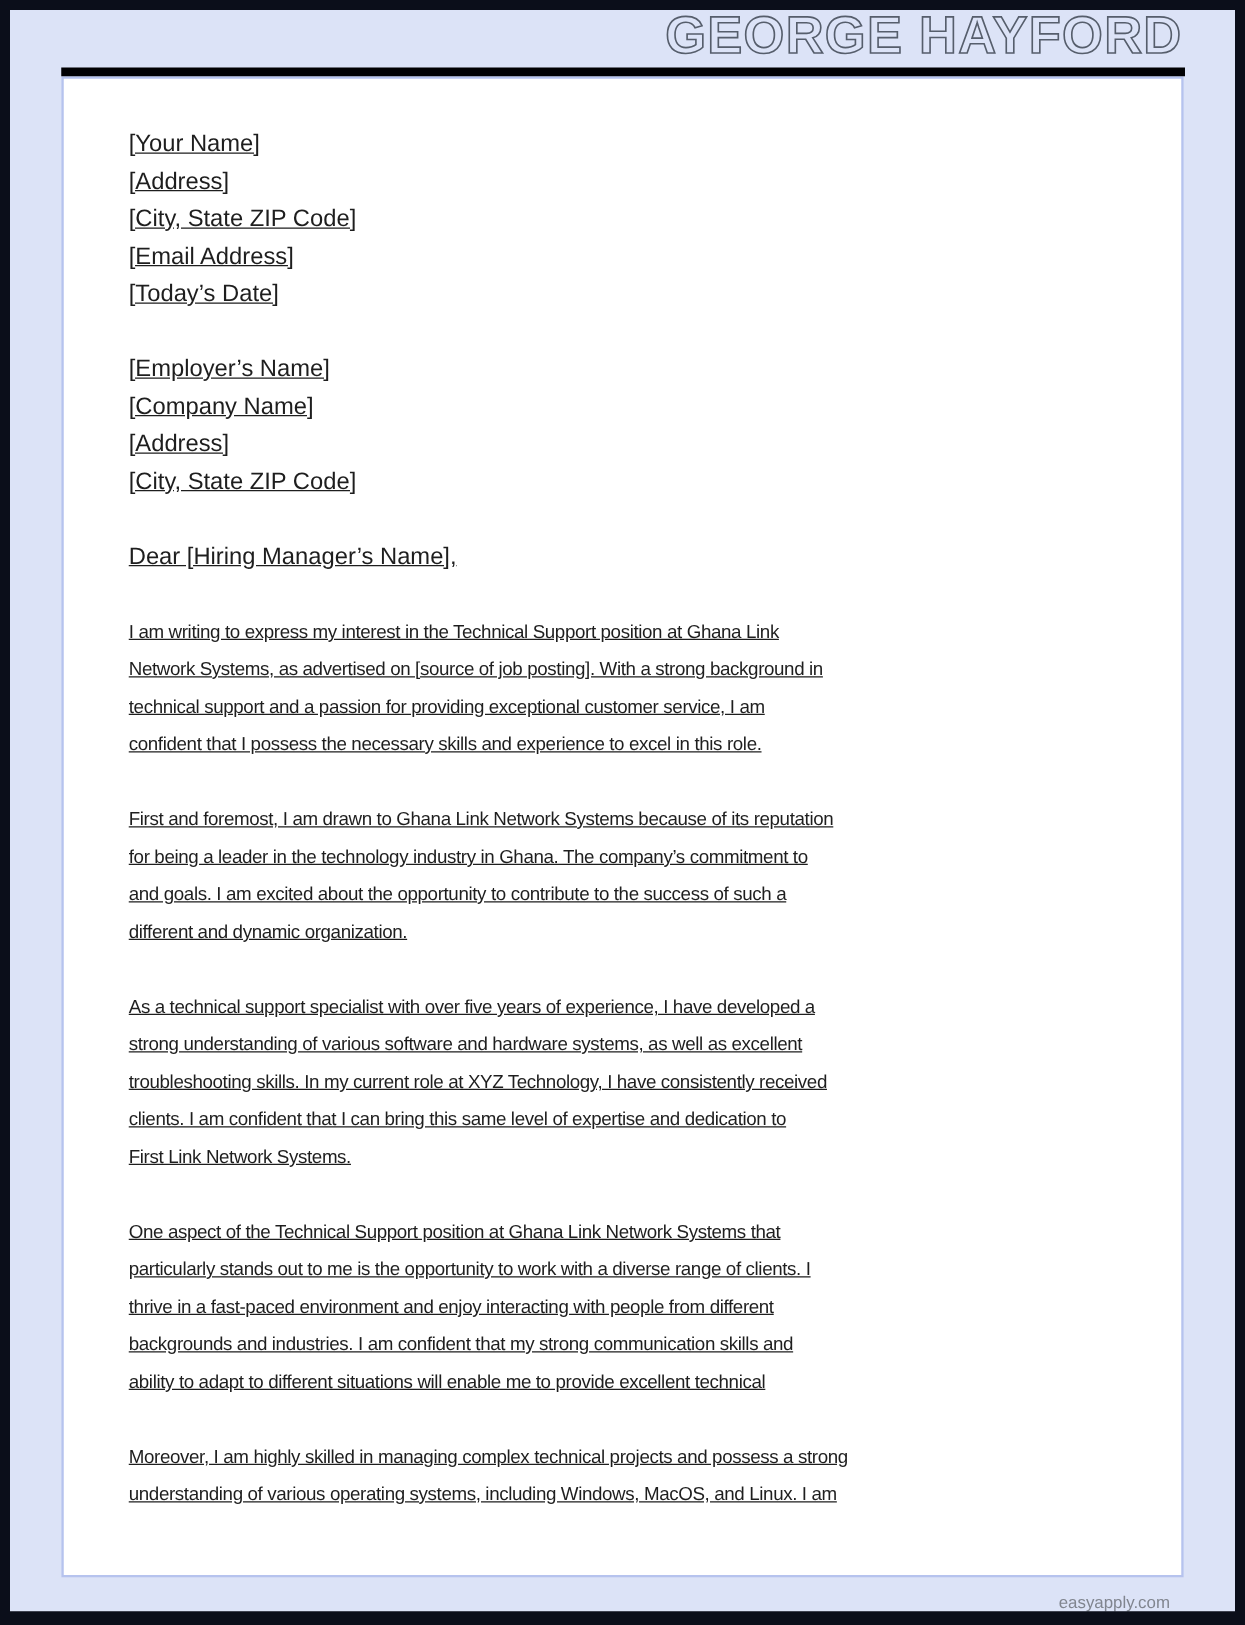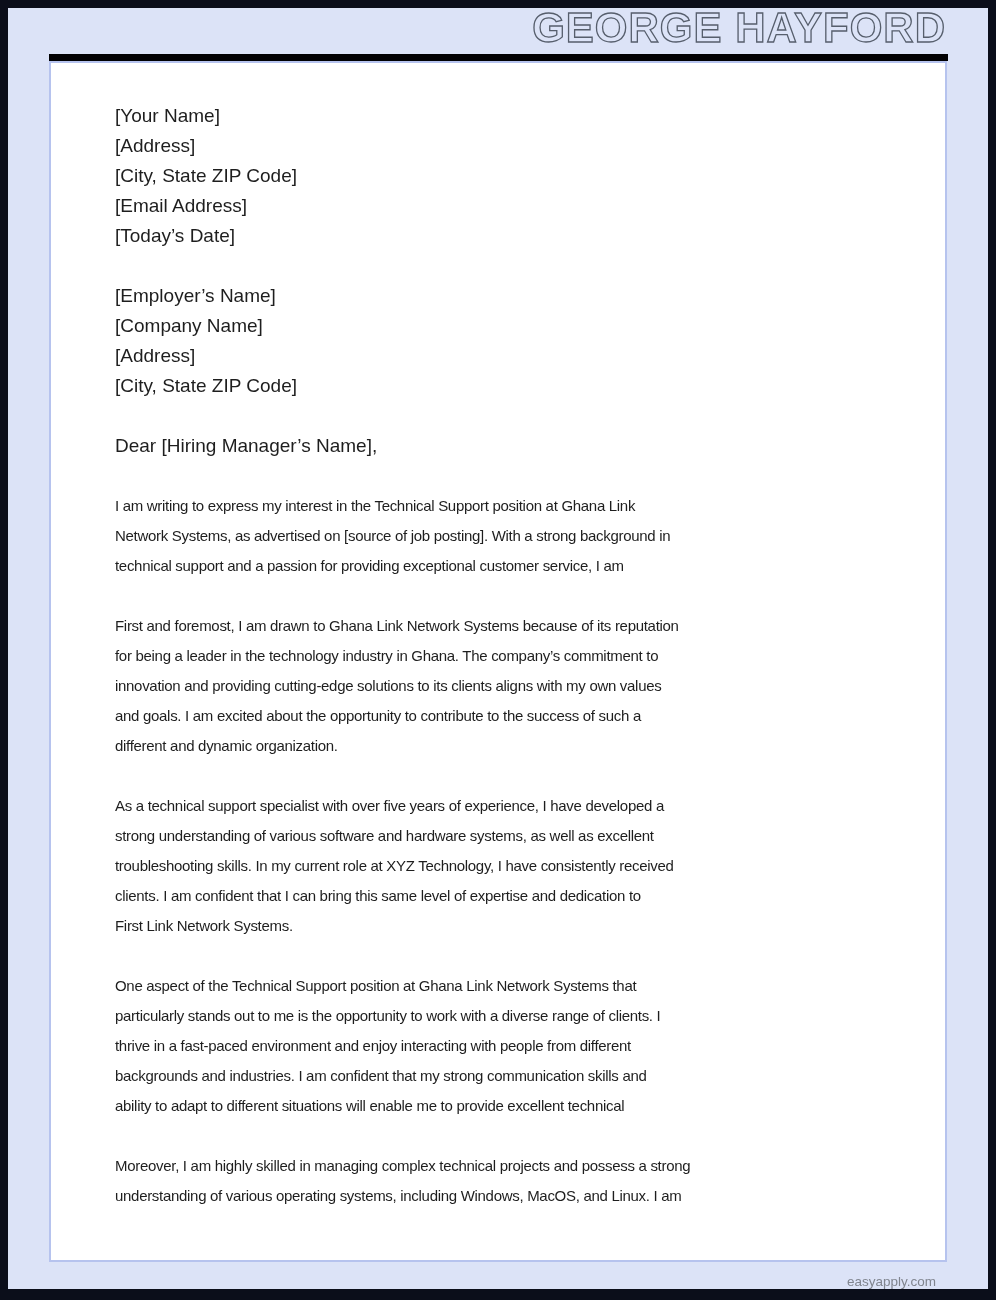--- a/index.html
+++ b/index.html
@@ -48,21 +48,21 @@
     z-index: 1;
   }
 
   .letter-body {
     position: absolute;
     left: 99px; top: 101px;
     width: 816px;
     z-index: 3;
     color: #1e1e1e;
   }
-  .block { margin: 0 0 30px 16px; }
+  .block { margin: 0 0 30px 4px; text-decoration: underline; }
   .block:last-child { margin-bottom: 0; }
   .line {
     height: 30px;
     line-height: 30px;
     white-space: nowrap;
     font-size: 19px;
   }
   .para .line {
     font-size: 15px;
     letter-spacing: -0.3px;
@@ -106,26 +106,26 @@
   </div>
 
   <div class="block">
     <div class="line">Dear [Hiring Manager’s Name],</div>
   </div>
 
   <div class="block para">
     <div class="line">I am writing to express my interest in the Technical Support position at Ghana Link</div>
     <div class="line">Network Systems, as advertised on [source of job posting]. With a strong background in</div>
     <div class="line">technical support and a passion for providing exceptional customer service, I am</div>
+    <div class="line">confident that I possess the necessary skills and experience to excel in this role.</div>
   </div>
 
   <div class="block para">
     <div class="line">First and foremost, I am drawn to Ghana Link Network Systems because of its reputation</div>
     <div class="line">for being a leader in the technology industry in Ghana. The company’s commitment to</div>
-    <div class="line">innovation and providing cutting-edge solutions to its clients aligns with my own values</div>
     <div class="line">and goals. I am excited about the opportunity to contribute to the success of such a</div>
     <div class="line">different and dynamic organization.</div>
   </div>
 
   <div class="block para">
     <div class="line">As a technical support specialist with over five years of experience, I have developed a</div>
     <div class="line">strong understanding of various software and hardware systems, as well as excellent</div>
     <div class="line">troubleshooting skills. In my current role at XYZ Technology, I have consistently received</div>
     <div class="line">clients. I am confident that I can bring this same level of expertise and dedication to</div>
     <div class="line">First Link Network Systems.</div>

